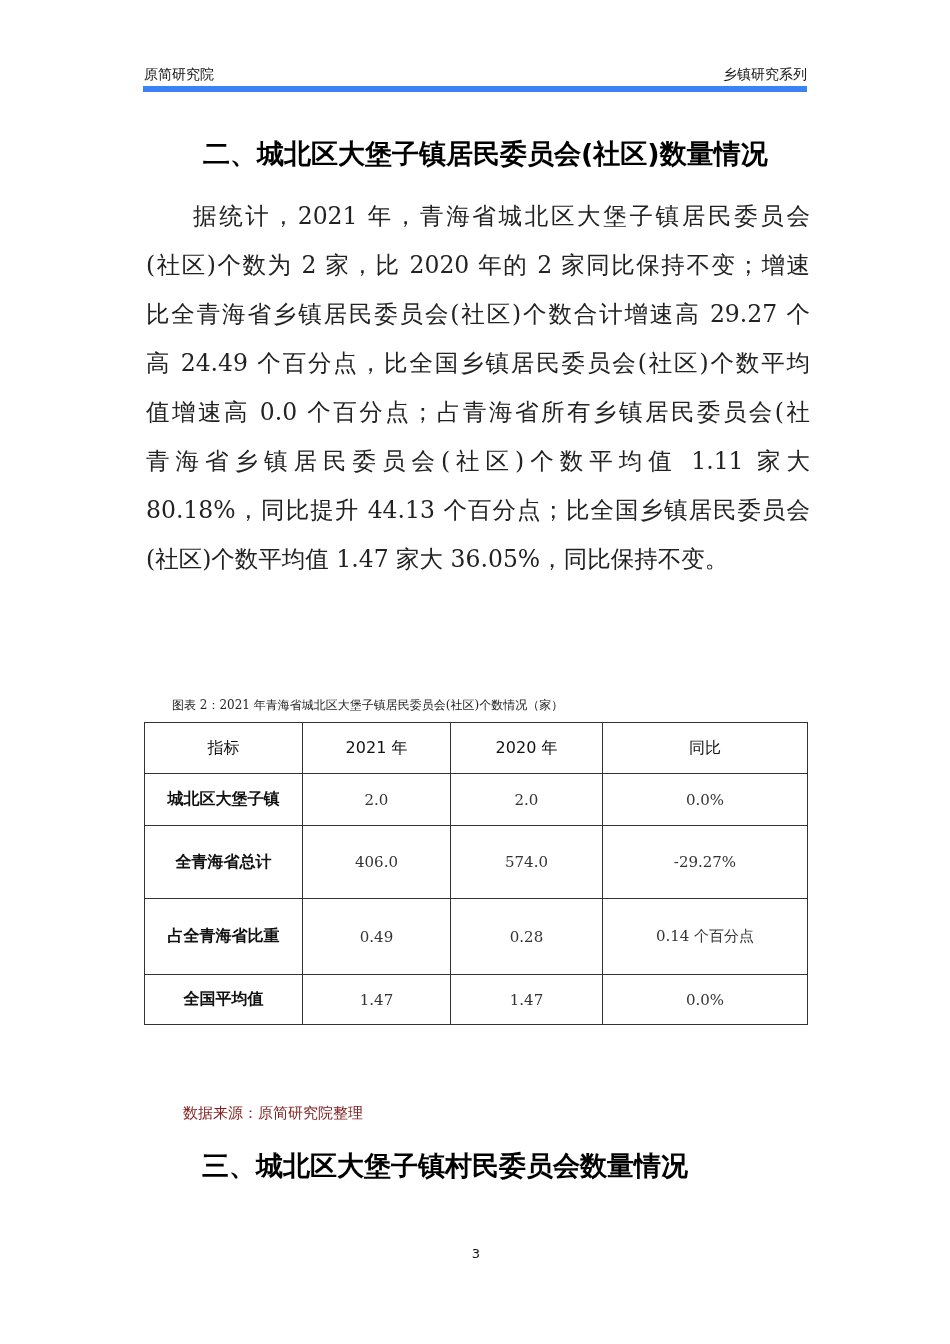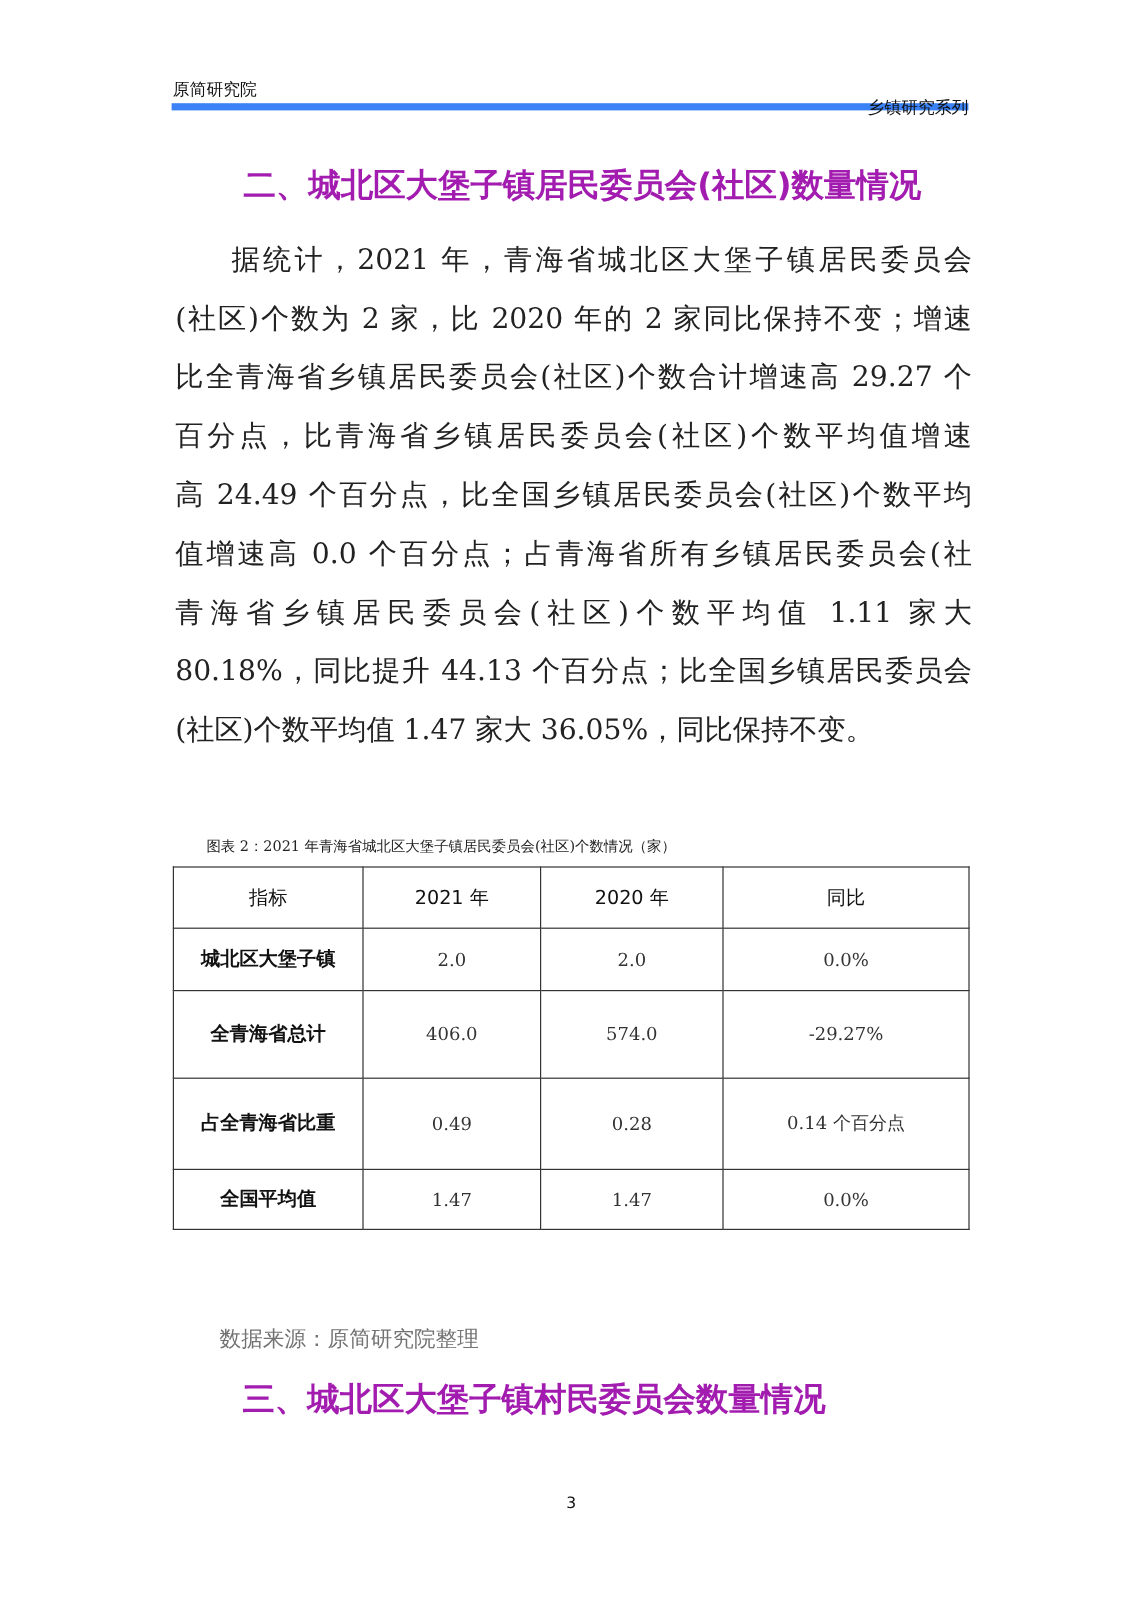--- a/index.html
+++ b/index.html
@@ -27,30 +27,29 @@
     }
     .page-header .left {
       position: absolute;
       left: 1px;
       top: 2px;
     }
     .page-header .right {
       position: absolute;
       right: 0px;
       top: 2px;
-      margin-top: 15px;
     }
     .section-title {
       position: absolute;
       font-family: "DejaVu Sans", sans-serif;
       font-weight: bold;
       font-size: 27px;
       letter-spacing: 0px;
       white-space: nowrap;
-      color: #a21caf;
+      color: #000000;
     }
     .title-1 {
       left: 203px;
       top: 136px;
     }
     .title-2 {
       left: 202px;
       top: 1148px;
     }
     .body-para {
@@ -115,22 +114,22 @@
     .data-table td.val {
       font-family: "DejaVu Serif", serif;
       font-size: 15px;
       color: #333333;
     }
     .source {
       position: absolute;
       left: 183px;
       top: 1104px;
       font-family: "DejaVu Serif", serif;
-      font-size: 18px;
-      color: #737373;
+      font-size: 15px;
+      color: #7f1d1d;
       white-space: nowrap;
     }
     .page-number {
       position: absolute;
       left: 470px;
       top: 1246px;
       width: 12px;
       text-align: center;
       font-family: "DejaVu Sans", sans-serif;
       font-size: 13px;
@@ -144,21 +143,20 @@
   <span class="left">原简研究院</span>
   <span class="right">乡镇研究系列</span>
 </div>
 
 <div class="section-title title-1">二、城北区大堡子镇居民委员会(社区)数量情况</div>
 
 <div class="body-para">
   <span class="line first">据统计，2021 年，青海省城北区大堡子镇居民委员会</span>
   <span class="line">(社区)个数为 2 家，比 2020 年的 2 家同比保持不变；增速</span>
   <span class="line">比全青海省乡镇居民委员会(社区)个数合计增速高 29.27 个</span>
-  <span class="line">百分点，比青海省乡镇居民委员会(社区)个数平均值增速</span>
   <span class="line">高 24.49 个百分点，比全国乡镇居民委员会(社区)个数平均</span>
   <span class="line">值增速高 0.0 个百分点；占青海省所有乡镇居民委员会(社</span>
   <span class="line">青海省乡镇居民委员会(社区)个数平均值 1.11 家大</span>
   <span class="line">80.18%，同比提升 44.13 个百分点；比全国乡镇居民委员会</span>
   <span class="line last">(社区)个数平均值 1.47 家大 36.05%，同比保持不变。</span>
 </div>
 
 <div class="caption">图表 2：2021 年青海省城北区大堡子镇居民委员会(社区)个数情况（家）</div>
 
 <table class="data-table">

